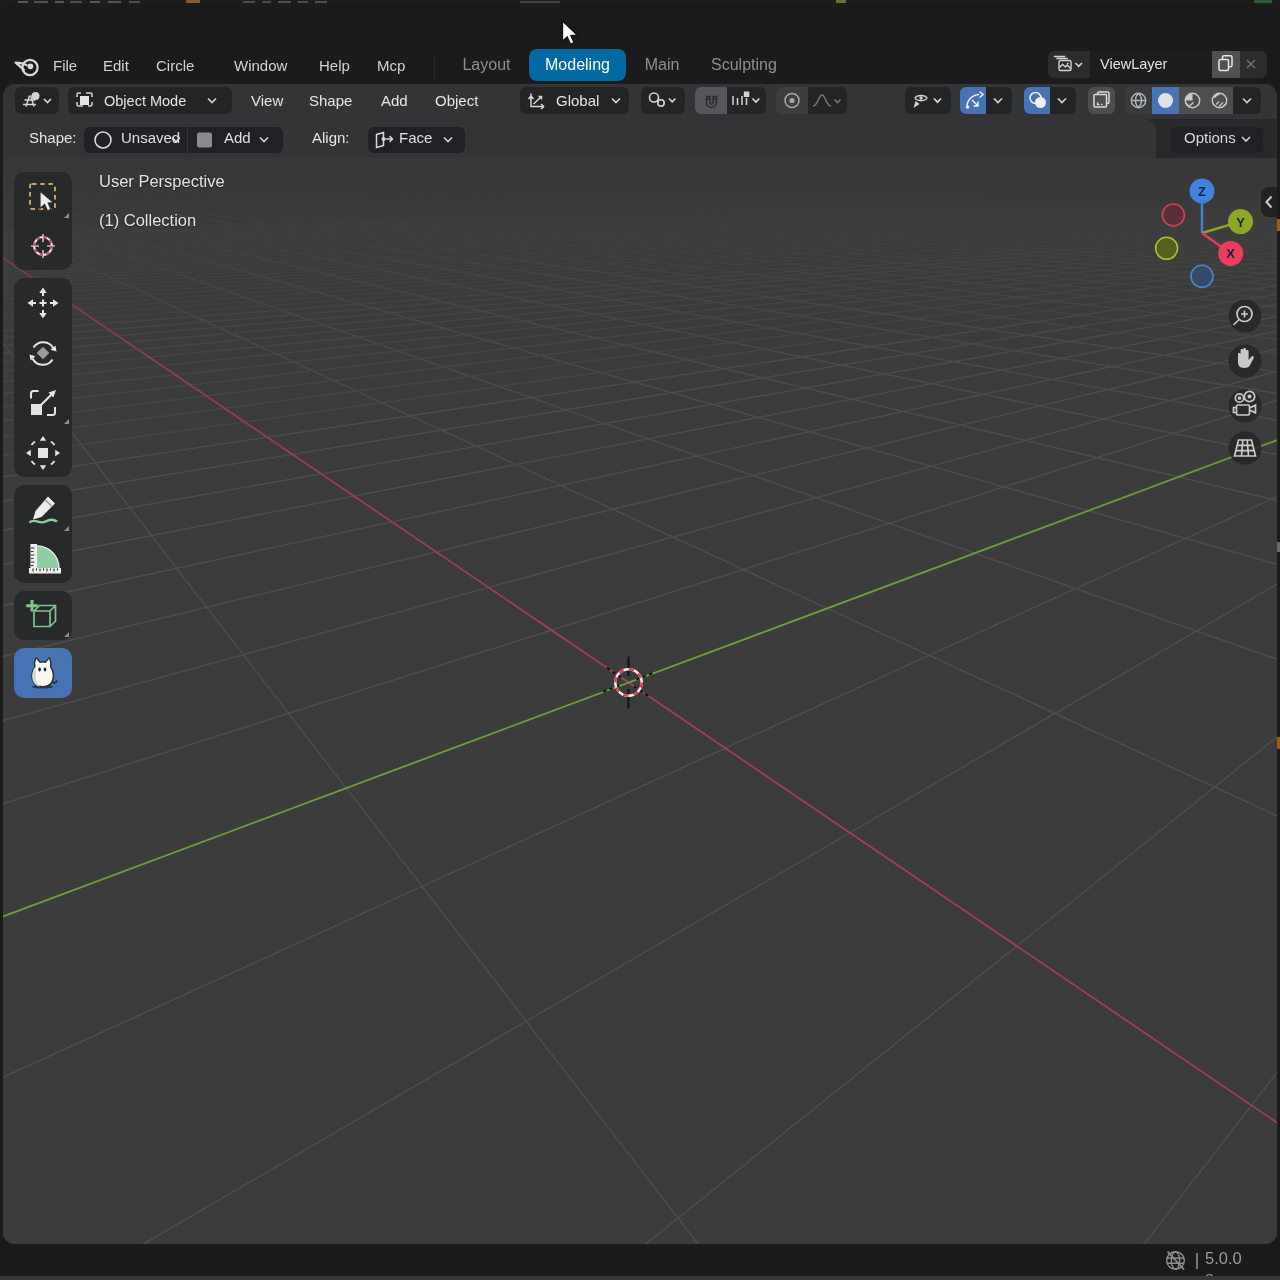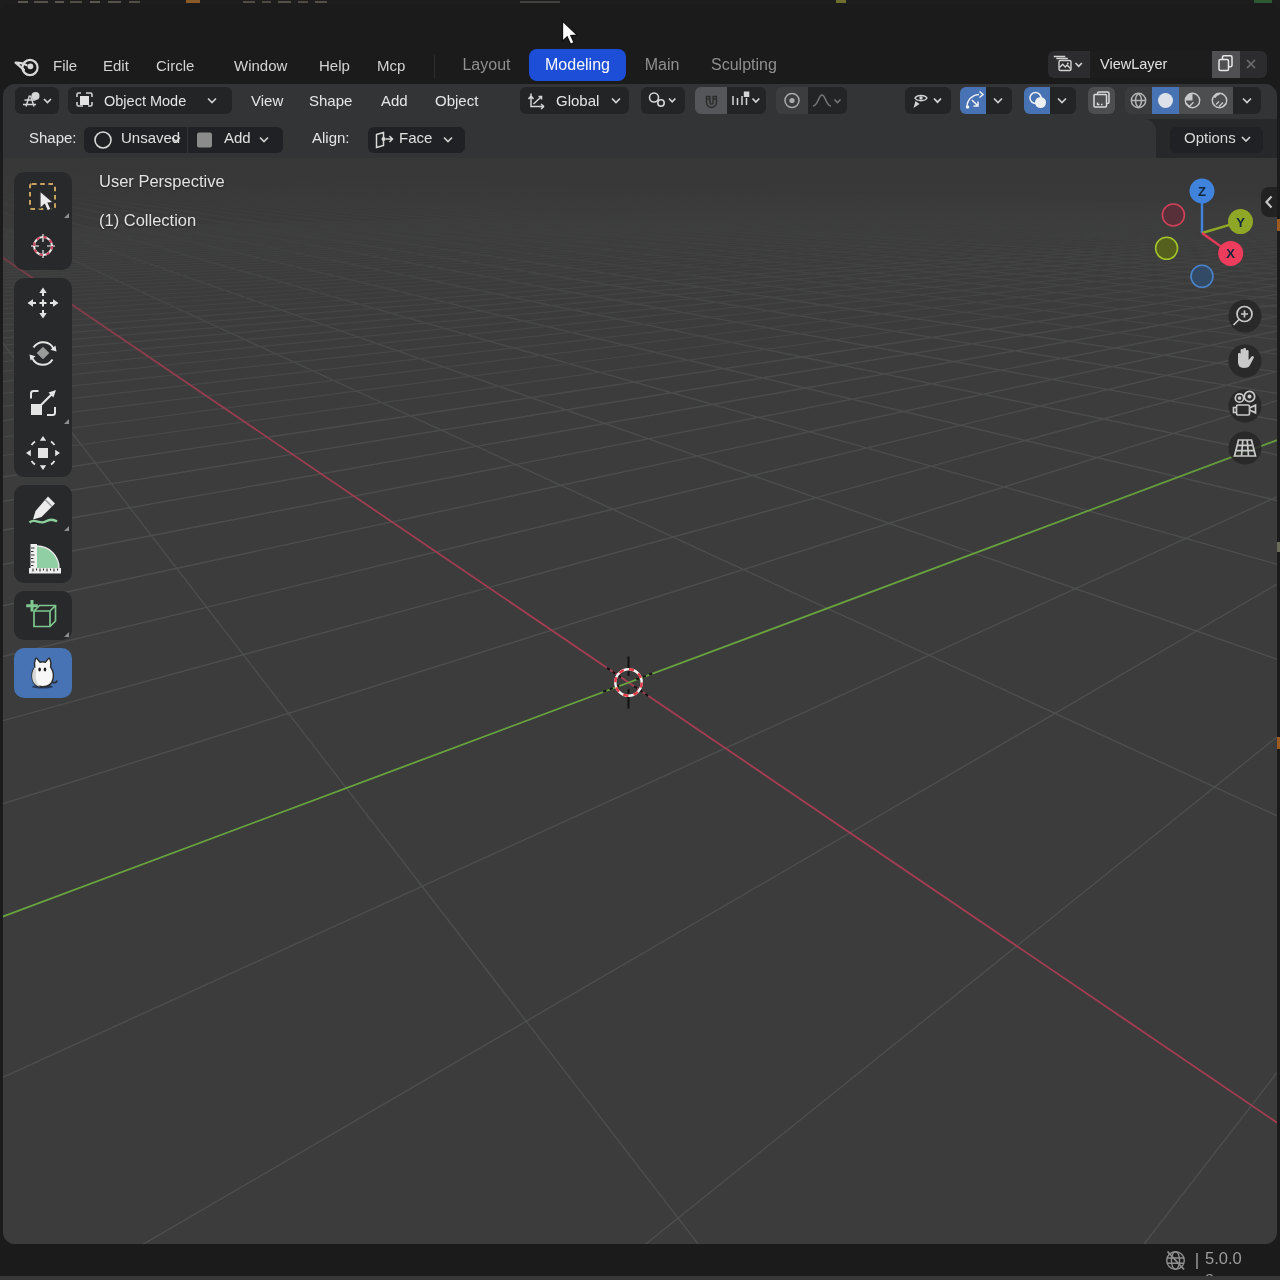--- a/index.html
+++ b/index.html
@@ -3,21 +3,21 @@
 *{margin:0;padding:0;box-sizing:border-box}
 html,body{width:1280px;height:1280px;overflow:hidden;background:#1d1d1d;font-family:"Liberation Sans",sans-serif;-webkit-font-smoothing:antialiased}
 .abs{position:absolute}
 #win{position:absolute;left:0;top:4px;width:1280px;height:1276px;background:#1b1b1b;border-radius:10px 10px 0 0;overflow:hidden}
 .row{position:absolute;left:0;width:1280px}
 #titlebar{top:0;height:43px}
 #menurow{top:43px;height:38px}
 .ttl{color:#9d9d9d;font-size:17px}
 .menuitem{color:#d3d3d3;font-size:15px;position:absolute;top:10px}
 .tab{position:absolute;top:2px;height:32px;line-height:32px;font-size:16px;color:#8f8f8f;text-align:center;border-radius:8px}
-.tab.active{background:#1d4ed8;color:#fafafa}
+.tab.active{background:#0369a1;color:#fafafa}
 #editor{position:absolute;left:3px;top:80px;width:1274px;height:1160px;border-radius:12px;background:#333435;overflow:hidden}
 #vp{position:absolute;left:0;top:74px;width:1274px;height:1086px;background:#3c3c3c;overflow:hidden}
 .hdrbtn{position:absolute;background:#232426;border-radius:6px;display:flex;align-items:center;color:#dadada;font-size:15px}
 .lbl{position:absolute;color:#e5e5e5;font-size:15px}
 #toolbar{position:absolute;left:11px;top:14px;width:58px}
 .tbgroup{background:#28292a;border-radius:10px;margin-bottom:8px;overflow:hidden}
 .tbtn{width:58px;height:49px;display:flex;align-items:center;justify-content:center;position:relative}
 </style></head><body>
 
 <div id="topstrip" class="abs" style="left:0;top:0;width:1280px;height:4px;background:#1d1d1d;overflow:hidden">

